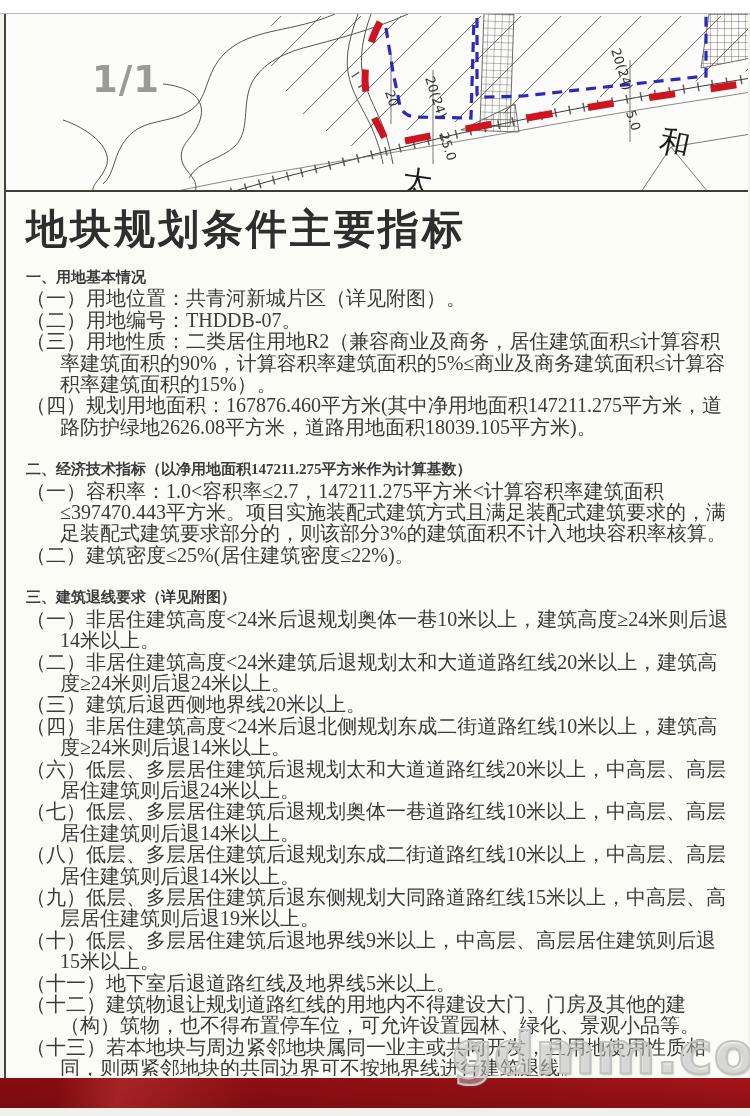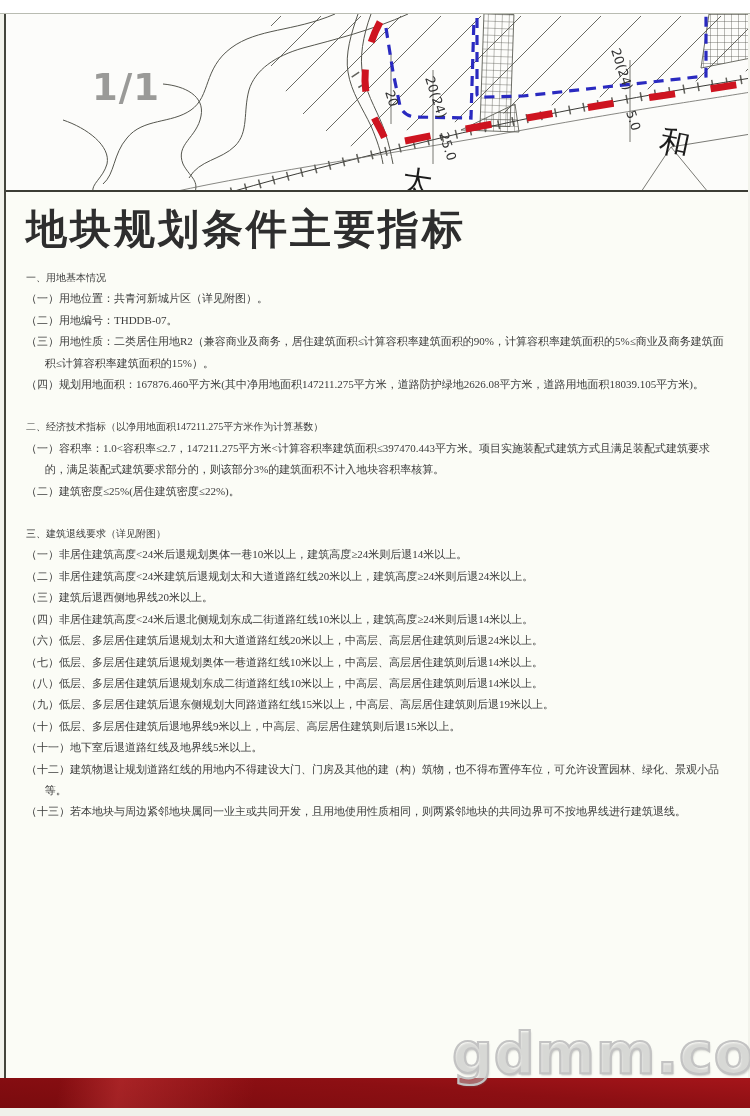--- a/index.html
+++ b/index.html
@@ -11,39 +11,39 @@
   .top-band{position:absolute;left:0;top:0;width:750px;height:13px;background:#ffffff;border-bottom:1px solid #b9bcb2;}
   .sheet{
     position:absolute;left:4px;top:14px;width:744px;height:1064px;
     background:#fbfcf6;border-left:2px solid #44453c;box-sizing:border-box;
   }
   .map-area{
     position:relative;width:100%;height:178px;background:#fcfcfa;
     border-bottom:2px solid #3c3d35;box-sizing:border-box;overflow:hidden;
   }
   .page-indicator{
-    position:absolute;left:86px;top:52px;
+    position:absolute;left:86px;top:44px;
     font-family:"DejaVu Sans","Liberation Sans",sans-serif;
     font-size:37px;font-weight:bold;color:#9a9a98;letter-spacing:1px;
   }
   .doc-body{
     position:relative;width:100%;height:884px;overflow:hidden;
     padding:8px 18px 0 20px;box-sizing:border-box;
     color:#3b3b3b;
   }
   .doc-title{
     font-size:41px;letter-spacing:3px;color:#2e2e2e;
     margin:2px 0 10px 0;font-weight:600;
   }
   .sec-heading{
-    font-size:10px;line-height:21.4px;margin:21px 0 0 0;font-weight:normal;
+    font-size:15px;line-height:21.4px;margin:21px 0 0 0;font-weight:bold;
   }
   .sec-heading:first-of-type{margin-top:0;}
   .item{
-    font-size:11px;line-height:21.4px;margin:0;
+    font-size:20px;line-height:21.4px;margin:0;
     padding-left:1.7em;text-indent:-1.7em;
   }
   .banner{
     position:absolute;left:0;top:1078px;width:750px;height:30px;
     background:linear-gradient(184deg,#a5151a 0%,#8c0f13 40%,#7a0b0e 100%);
   }
   .banner::after{
     content:"";position:absolute;left:0;top:0;width:100%;height:100%;
     background:linear-gradient(100deg,transparent 8%,rgba(255,90,90,0.28) 16%,transparent 34%);
   }

